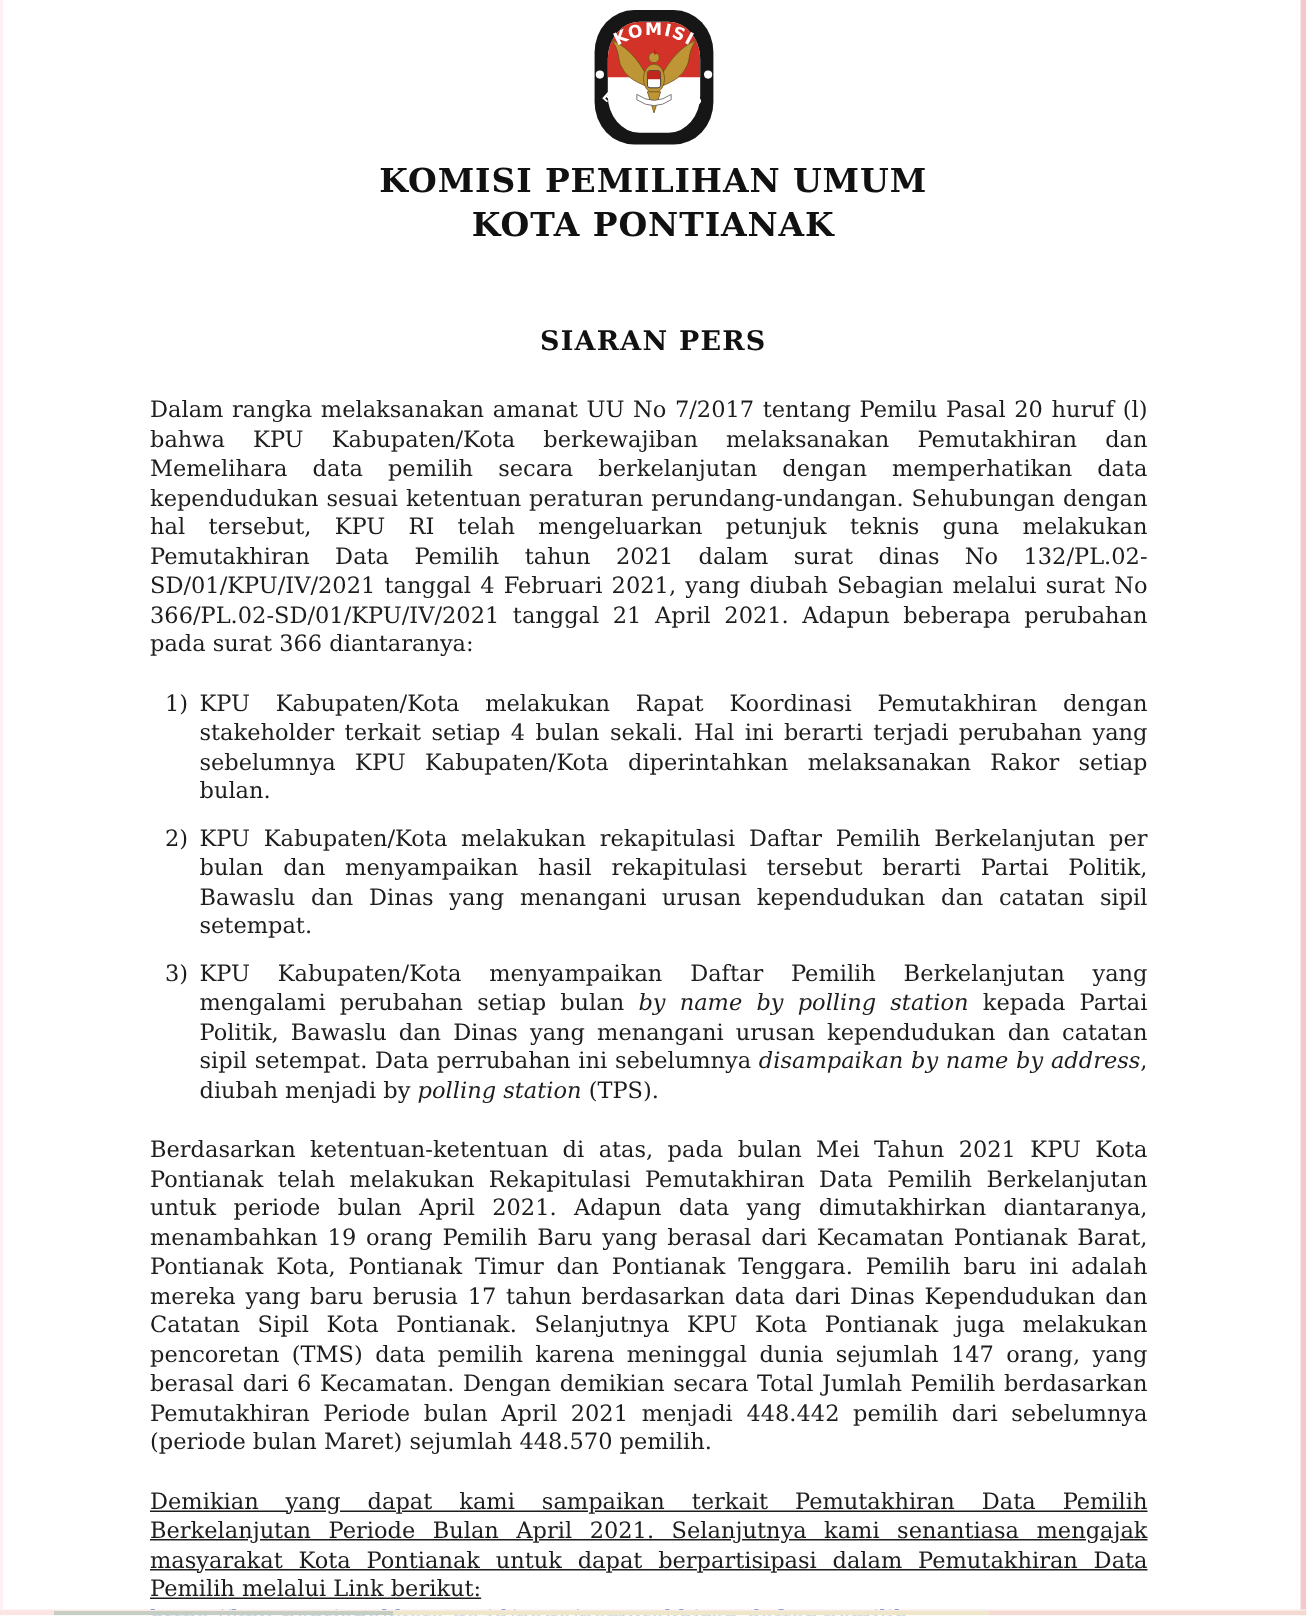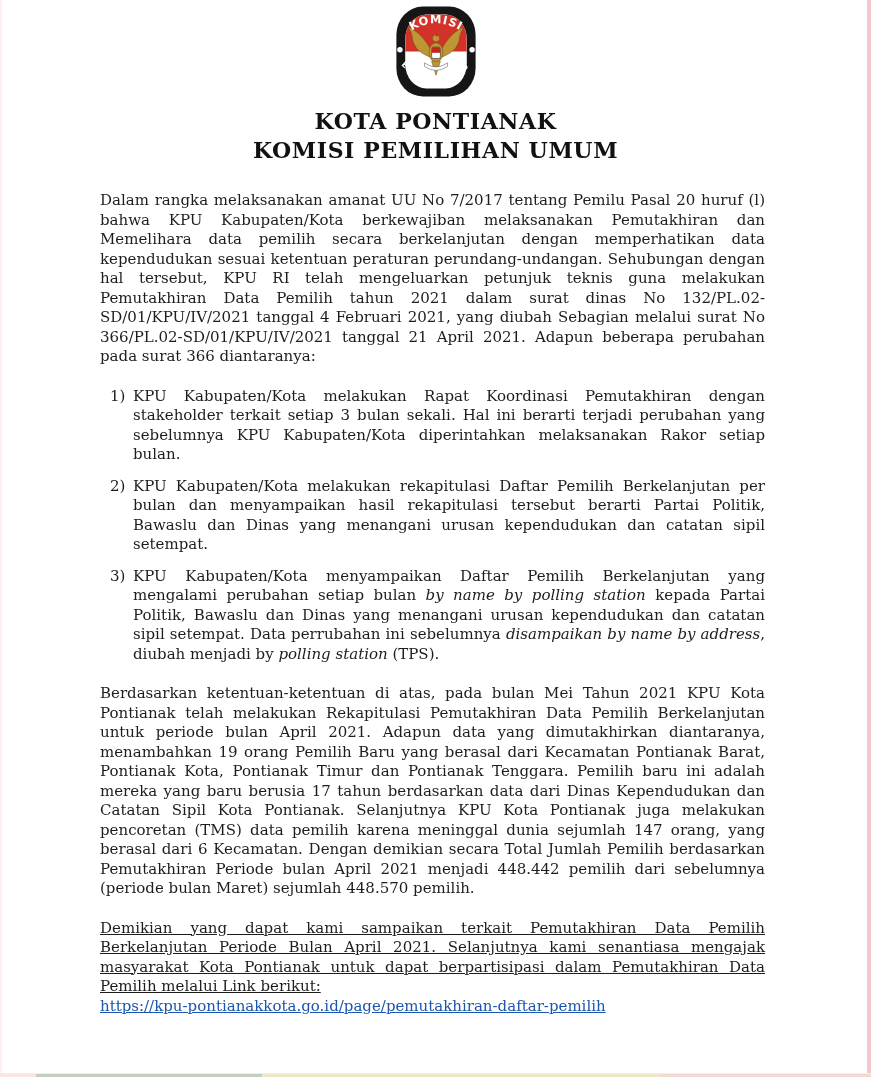--- a/index.html
+++ b/index.html
@@ -87,33 +87,34 @@
       <text class="logo-arc-text" font-size="13">
         <textPath href="#arcTop" startOffset="50%" text-anchor="middle">KOMISI</textPath>
       </text>
       <text class="logo-arc-text" font-size="9">
         <textPath href="#arcBottom" startOffset="50%" text-anchor="middle">PEMILIHAN UMUM</textPath>
       </text>
     </svg>
   </div>
 
   <div class="org-names">
+    <div>KOMISI PEMILIHAN UMUM</div>
     <div>KOTA PONTIANAK</div>
-    <div>KOMISI PEMILIHAN UMUM</div>
   </div>
 
+  <div class="doc-title">SIARAN PERS</div>
 
   <div class="content">
 
     <p>Dalam rangka melaksanakan amanat UU No 7/2017 tentang Pemilu Pasal 20 huruf (l) bahwa KPU Kabupaten/Kota berkewajiban melaksanakan Pemutakhiran dan Memelihara data pemilih secara berkelanjutan dengan memperhatikan data kependudukan sesuai ketentuan peraturan perundang-undangan. Sehubungan dengan hal tersebut, KPU RI telah mengeluarkan petunjuk teknis guna melakukan Pemutakhiran Data Pemilih tahun 2021 dalam surat dinas No 132/PL.02-SD/01/KPU/IV/2021 tanggal 4 Februari 2021, yang diubah Sebagian melalui surat No 366/PL.02-SD/01/KPU/IV/2021 tanggal 21 April 2021. Adapun beberapa perubahan pada surat 366 diantaranya:</p>
 
     <ol class="plist">
       <li>
         <span class="list-num">1)</span>
-        <span class="list-text"><span>KPU Kabupaten/Kota melakukan Rapat Koordinasi Pemutakhiran dengan stakeholder terkait setiap 3 bulan sekali. Hal ini berarti terjadi perubahan yang sebelumnya KPU Kabupaten/Kota diperintahkan melaksanakan Rakor setiap bulan.</span></span>
+        <span class="list-text"><span>KPU Kabupaten/Kota melakukan Rapat Koordinasi Pemutakhiran dengan stakeholder terkait setiap 4 bulan sekali. Hal ini berarti terjadi perubahan yang sebelumnya KPU Kabupaten/Kota diperintahkan melaksanakan Rakor setiap bulan.</span></span>
       </li>
       <li>
         <span class="list-num">2)</span>
         <span class="list-text"><span>KPU Kabupaten/Kota melakukan rekapitulasi Daftar Pemilih Berkelanjutan per bulan dan menyampaikan hasil rekapitulasi tersebut berarti Partai Politik, Bawaslu dan Dinas yang menangani urusan kependudukan dan catatan sipil setempat.</span></span>
       </li>
       <li>
         <span class="list-num">3)</span>
         <span class="list-text"><span>KPU Kabupaten/Kota menyampaikan Daftar Pemilih Berkelanjutan yang mengalami perubahan setiap bulan </span><i>by name by polling station</i><span>  kepada Partai Politik, Bawaslu dan Dinas yang menangani urusan kependudukan dan catatan sipil setempat. Data perrubahan ini sebelumnya </span><i>disampaikan by name by address</i><span>, diubah menjadi by </span><i>polling station</i><span> (TPS).</span></span>
       </li>
     </ol>

